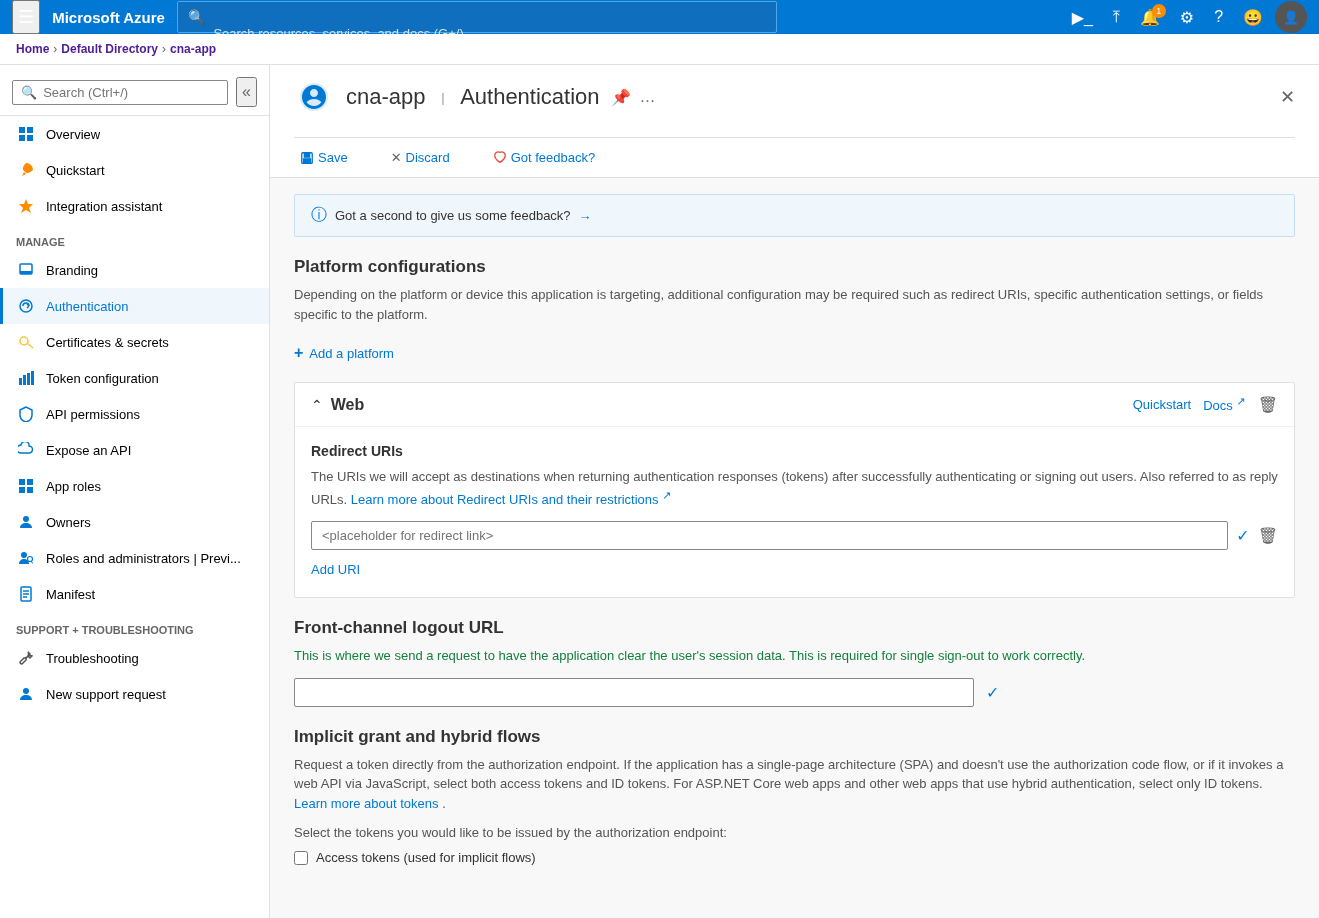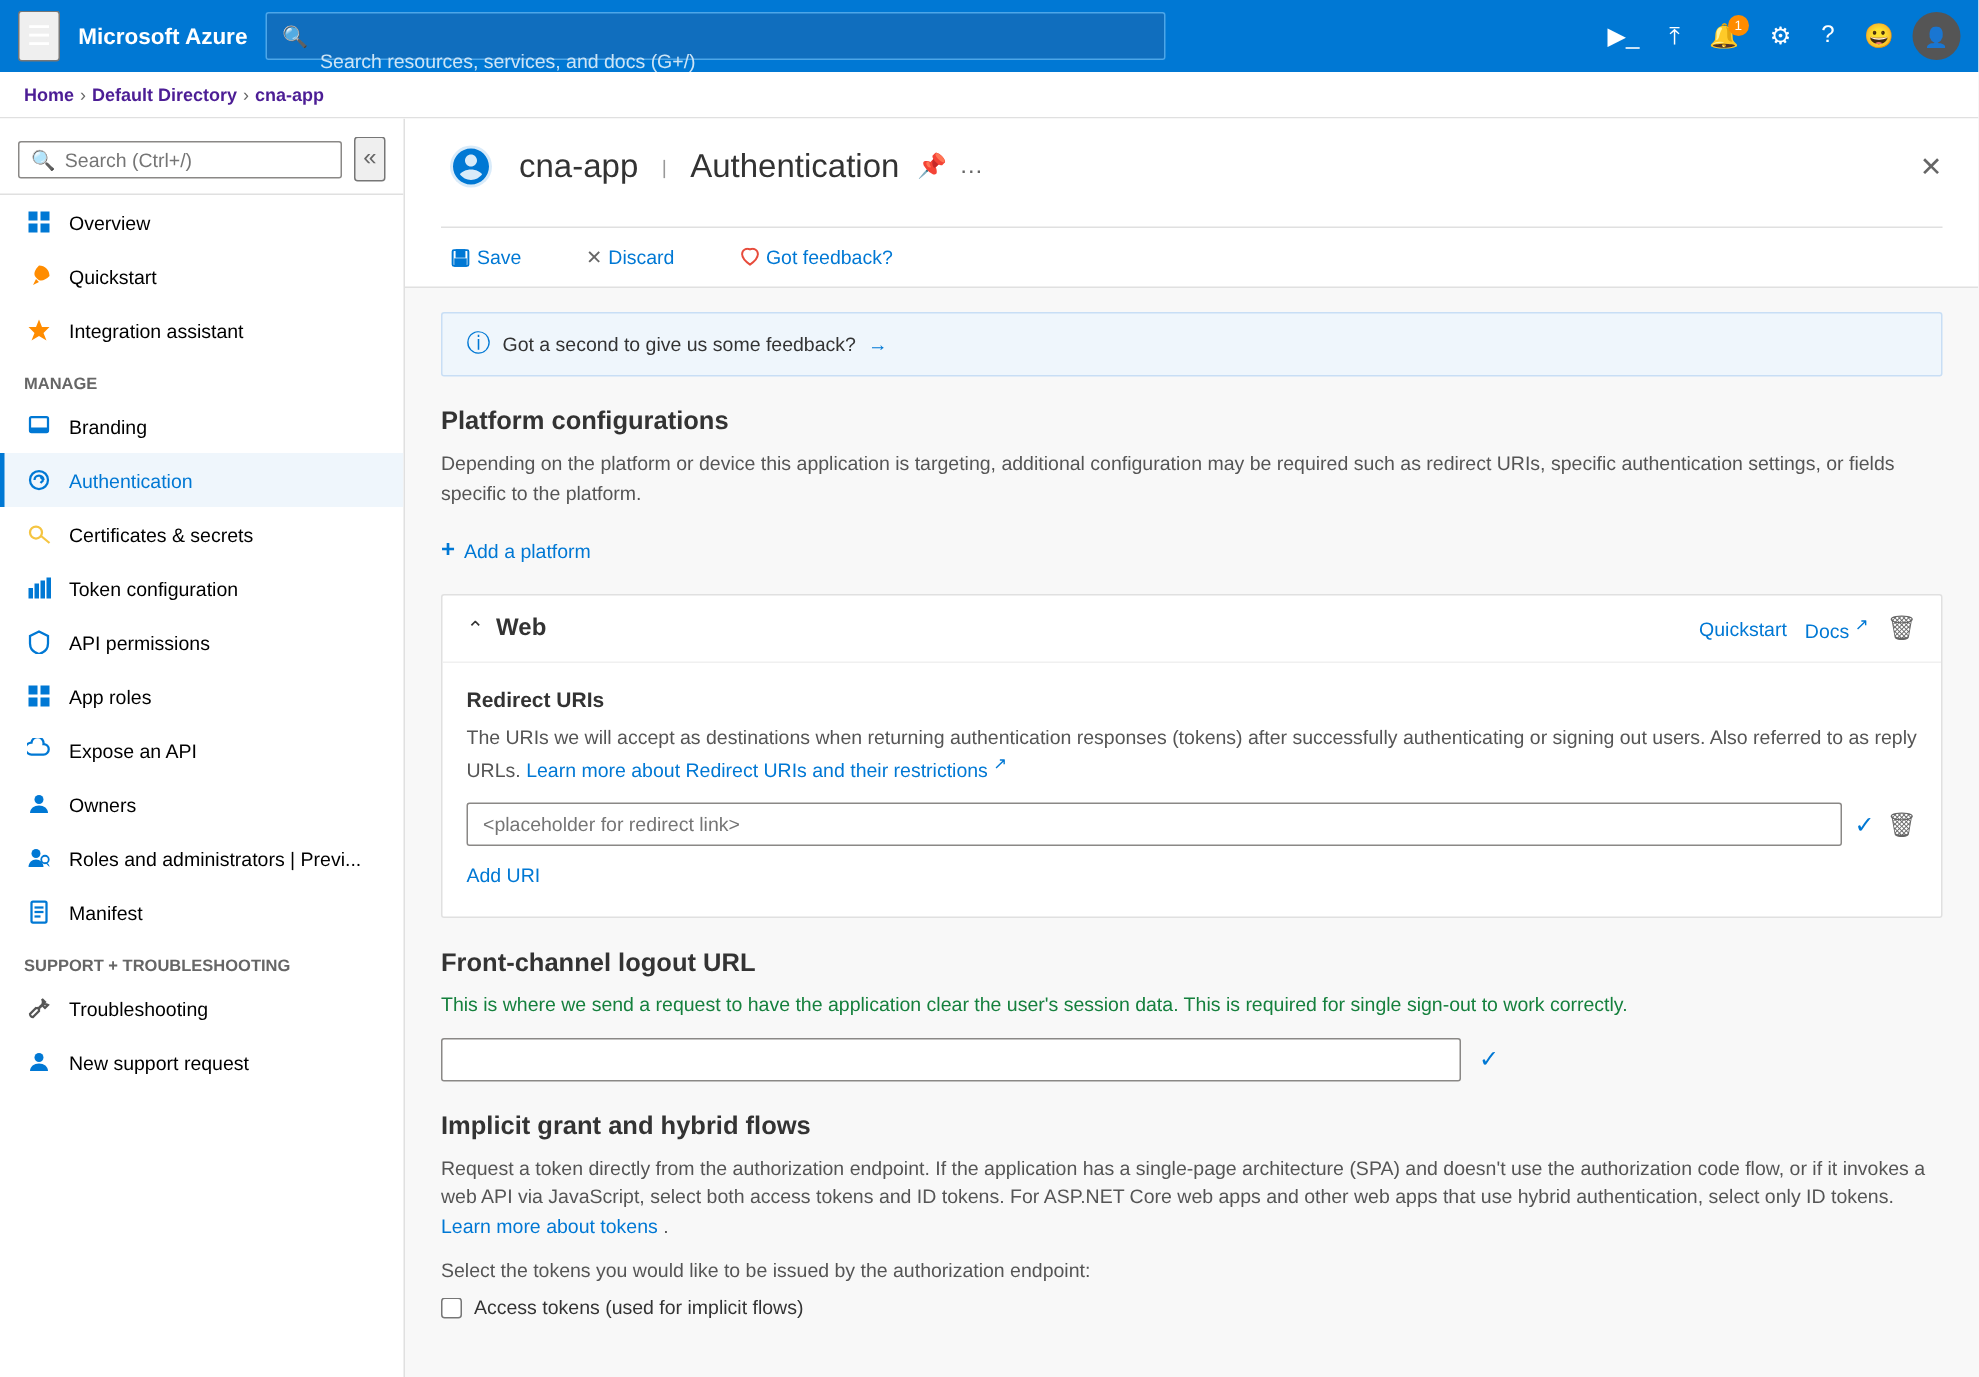--- a/index.html
+++ b/index.html
@@ -1,19 +1,19 @@
 <!DOCTYPE html>
 <html><head>
   <meta charset="utf-8">
   <style>
     * { box-sizing: border-box; margin: 0; padding: 0; }
     body { font-family: 'Segoe UI', Arial, sans-serif; font-size: 13px; color: #333; background: #f2f2f2; height: 918px; width: 1319px; overflow: hidden; display: flex; flex-direction: column; }
 
     
-    .topbar { background: #0078d4; height: 48px; display: flex; align-items: center; padding: 0 12px; gap: 12px; flex-shrink: 0; }
+    .topbar { background: #0078d4; height: 34px; display: flex; align-items: center; padding: 0 12px; gap: 12px; flex-shrink: 0; }
     .topbar-hamburger { color: white; font-size: 18px; cursor: pointer; padding: 4px; }
     .topbar-brand { color: white; font-size: 15px; font-weight: 600; white-space: nowrap; }
     .topbar-search { flex: 1; max-width: 600px; display: flex; align-items: center; background: #106ebe; border: 1px solid #4da6e8; border-radius: 2px; padding: 0 10px; height: 32px; gap: 8px; }
     .topbar-search input { background: transparent; border: none; outline: none; color: white; font-size: 13px; width: 100%; margin-top: 33px; }
     .topbar-search input::placeholder { color: #cde4f5; }
     .topbar-search-icon { color: #cde4f5; font-size: 14px; }
     .topbar-icons { display: flex; align-items: center; gap: 4px; margin-left: auto; }
     .topbar-icon-btn { color: white; background: none; border: none; cursor: pointer; padding: 6px 8px; font-size: 16px; border-radius: 2px; position: relative; }
     .badge { position: absolute; top: 2px; right: 2px; background: #ff8c00; color: white; border-radius: 50%; font-size: 9px; width: 14px; height: 14px; display: flex; align-items: center; justify-content: center; }
     .topbar-avatar { width: 32px; height: 32px; border-radius: 50%; background: #555; display: flex; align-items: center; justify-content: center; color: white; cursor: pointer; }
@@ -230,36 +230,36 @@
       <div class="sidebar-nav-item">
         <span class="nav-icon">
           <svg width="16" height="16" viewBox="0 0 16 16" fill="none" stroke="#0078d4" stroke-width="1.5">
               <path d="M8 1L2 4v5c0 3.5 2.5 6 6 7 3.5-1 6-3.5 6-7V4L8 1z"></path>
             </svg>
         </span>
         <span>API permissions</span>
       </div>
       <div class="sidebar-nav-item">
         <span class="nav-icon">
+          <svg width="16" height="16" viewBox="0 0 16 16" fill="none" stroke="#0078d4" stroke-width="1.5">
+              <path d="M3 11a4 4 0 0 1 0-8 4 4 0 0 1 8 1 3 3 0 0 1 0 7H3z"></path>
+            </svg>
+        </span>
+        <span>Expose an API</span>
+      </div>
+      <div class="sidebar-nav-item">
+        <span class="nav-icon">
           <svg width="16" height="16" viewBox="0 0 16 16" fill="#0078d4">
               <rect x="1" y="1" width="6" height="6"></rect>
               <rect x="9" y="1" width="6" height="6"></rect>
               <rect x="1" y="9" width="6" height="6"></rect>
               <rect x="9" y="9" width="6" height="6"></rect>
             </svg>
         </span>
         <span>App roles</span>
-      </div>
-      <div class="sidebar-nav-item">
-        <span class="nav-icon">
-          <svg width="16" height="16" viewBox="0 0 16 16" fill="none" stroke="#0078d4" stroke-width="1.5">
-              <path d="M3 11a4 4 0 0 1 0-8 4 4 0 0 1 8 1 3 3 0 0 1 0 7H3z"></path>
-            </svg>
-        </span>
-        <span>Expose an API</span>
       </div>
       <div class="sidebar-nav-item">
         <span class="nav-icon">
           <svg width="16" height="16" viewBox="0 0 16 16" fill="#0078d4">
               <circle cx="8" cy="5" r="3"></circle>
               <path d="M2 14c0-3 2.7-5 6-5s6 2 6 5"></path>
             </svg>
         </span>
         <span>Owners</span>
       </div>

